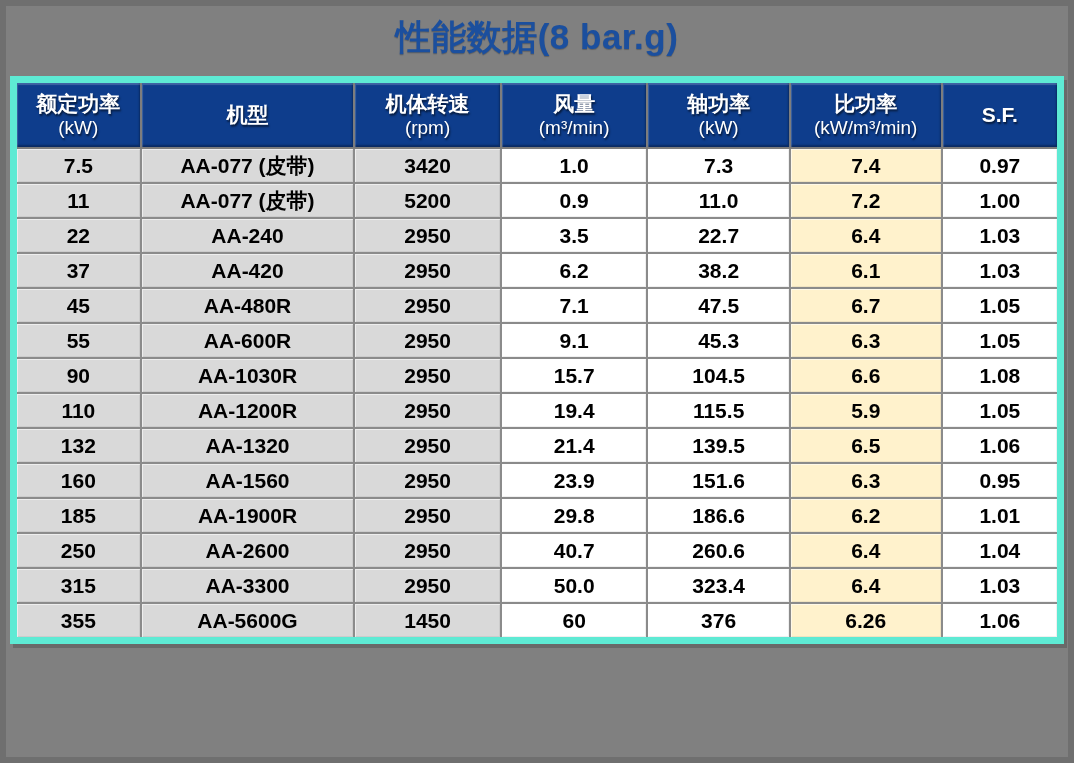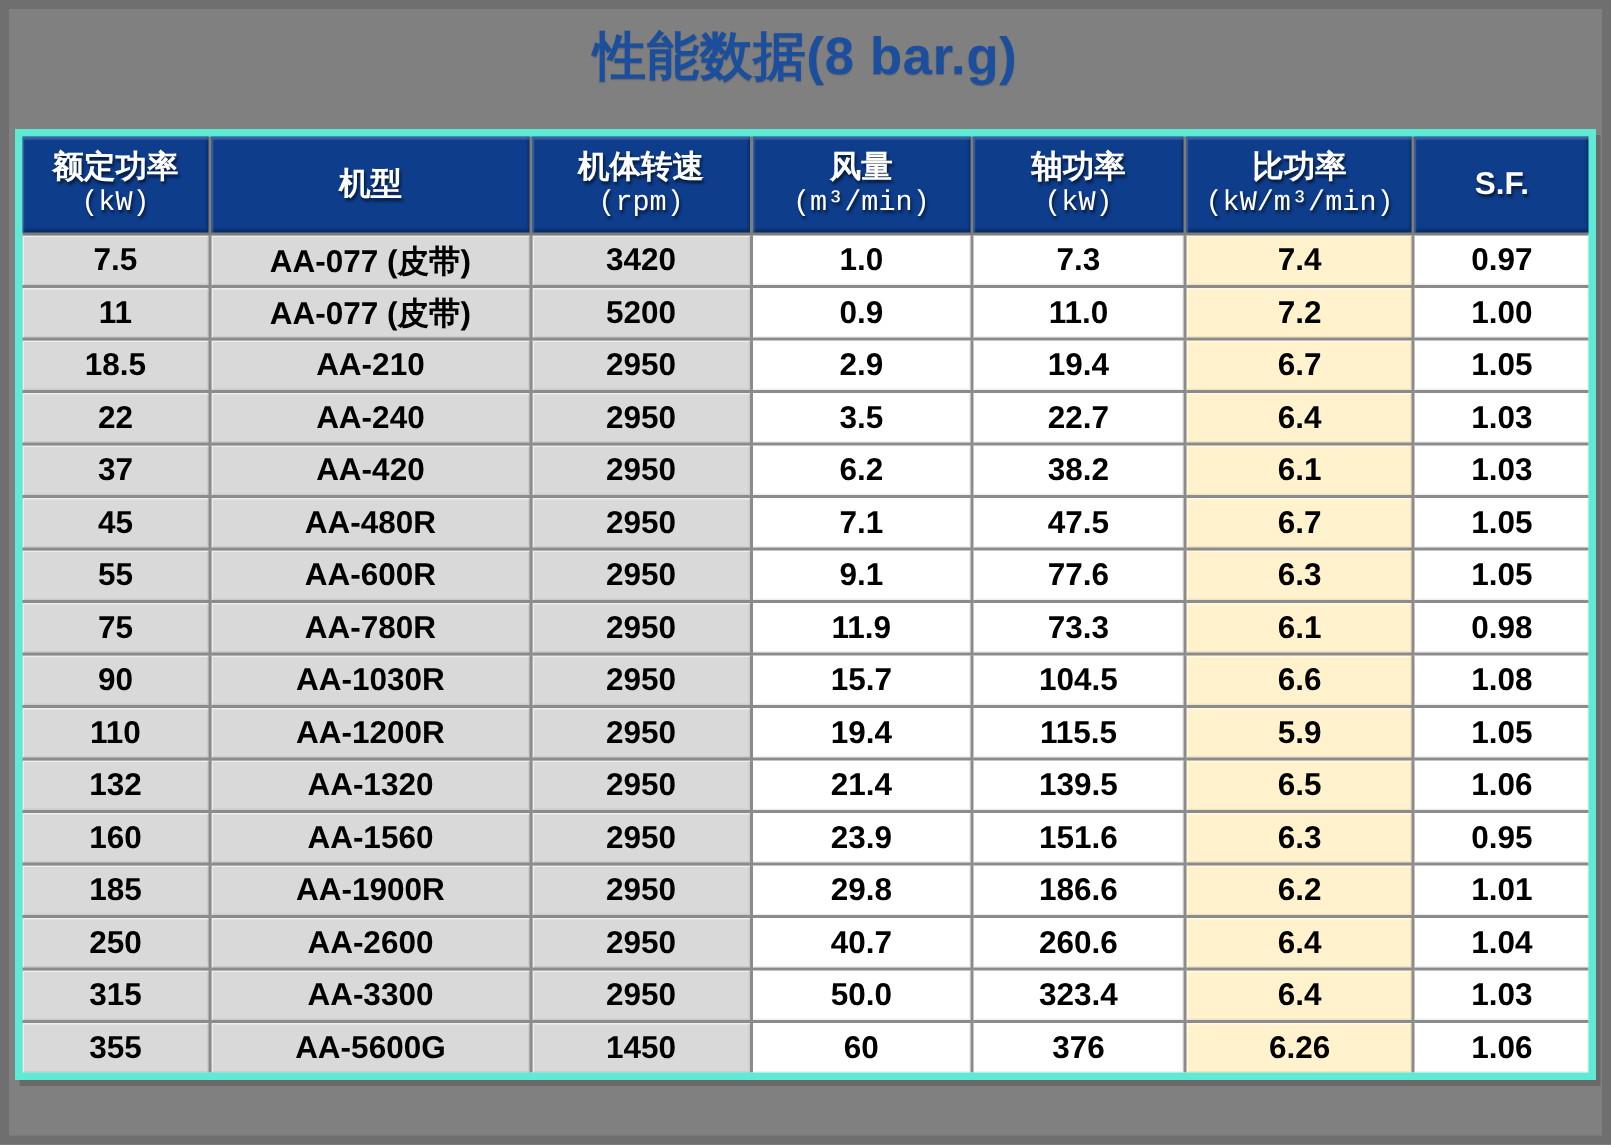--- a/index.html
+++ b/index.html
@@ -24,24 +24,24 @@
     align-items: center;
     justify-content: center;
     font-size: 35px;
     font-weight: 700;
     letter-spacing: 0.5px;
     color: var(--title-text, #1B4F9E);
     text-shadow: 0 1px 1px rgba(0,0,0,0.25);
   }
   table.perf {
     width: 1054px;
-    margin: 12px auto;
+    margin: 2px auto;
     border-collapse: collapse;
     table-layout: fixed;
-    border: 5px solid #5eead4;
+    border: 7px solid #5eead4;
     box-shadow: 3px 4px 0 rgba(0,0,0,0.18);
   }
   col.c0 { width: 12.15%; }
   col.c1 { width: 20.4%; }
   col.c2 { width: 14.0%; }
   col.c3 { width: 14.0%; }
   col.c4 { width: 13.6%; }
   col.c5 { width: 14.5%; }
   col.c6 { width: 11.35%; }
   th {
@@ -58,21 +58,20 @@
     font-size: 21px;
     font-weight: 700;
     line-height: 1.2;
     text-shadow: 1px 2px 2px rgba(0,0,0,0.6);
   }
   .h-unit {
     font-size: 19px;
     font-weight: 400;
     line-height: 1.15;
     text-shadow: 1px 2px 2px rgba(0,0,0,0.6);
-    font-family: Liberation Mono, monospace;
   }
   td {
     height: 31px;
     padding: 1px 2px;
     text-align: center;
     vertical-align: middle;
     font-size: 21px;
     font-weight: 700;
     color: var(--body-text, #000000);
     border: 2px solid #8b8b8b;
@@ -142,29 +141,20 @@
       <tr>
         <td>11</td>
         <td>AA-077 (皮带)</td>
         <td>5200</td>
         <td>0.9</td>
         <td>11.0</td>
         <td>7.2</td>
         <td>1.00</td>
       </tr>
       <tr>
-        <td>18.5</td>
-        <td>AA-210</td>
-        <td>2950</td>
-        <td>2.9</td>
-        <td>19.4</td>
-        <td>6.7</td>
-        <td>1.05</td>
-      </tr>
-      <tr>
         <td>22</td>
         <td>AA-240</td>
         <td>2950</td>
         <td>3.5</td>
         <td>22.7</td>
         <td>6.4</td>
         <td>1.03</td>
       </tr>
       <tr>
         <td>37</td>
@@ -182,32 +172,23 @@
         <td>7.1</td>
         <td>47.5</td>
         <td>6.7</td>
         <td>1.05</td>
       </tr>
       <tr>
         <td>55</td>
         <td>AA-600R</td>
         <td>2950</td>
         <td>9.1</td>
-        <td>77.6</td>
+        <td>45.3</td>
         <td>6.3</td>
         <td>1.05</td>
-      </tr>
-      <tr>
-        <td>75</td>
-        <td>AA-780R</td>
-        <td>2950</td>
-        <td>11.9</td>
-        <td>73.3</td>
-        <td>6.1</td>
-        <td>0.98</td>
       </tr>
       <tr>
         <td>90</td>
         <td>AA-1030R</td>
         <td>2950</td>
         <td>15.7</td>
         <td>104.5</td>
         <td>6.6</td>
         <td>1.08</td>
       </tr>

